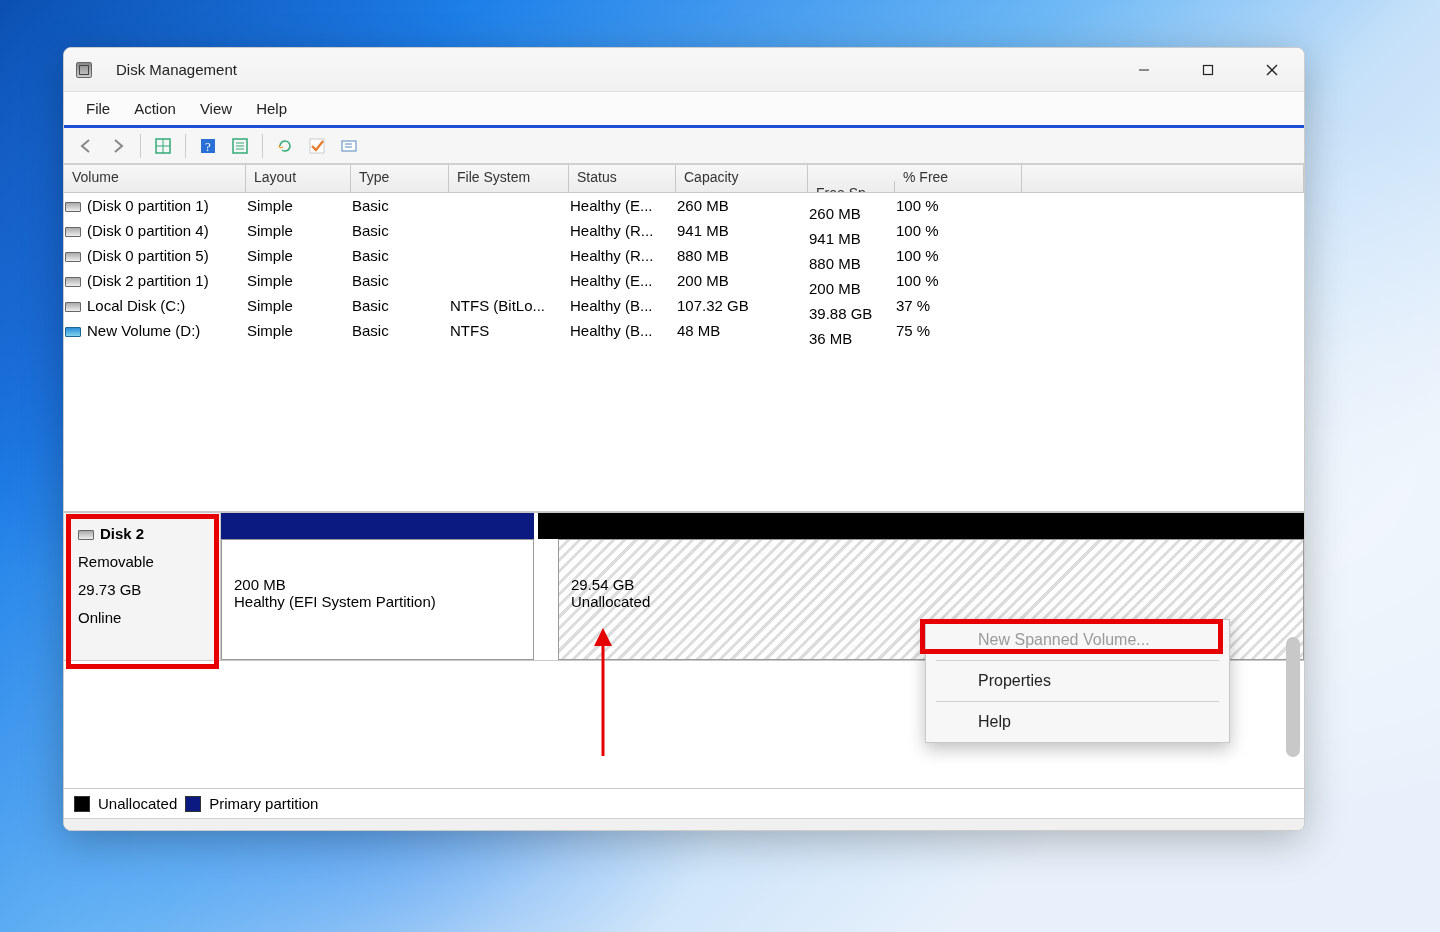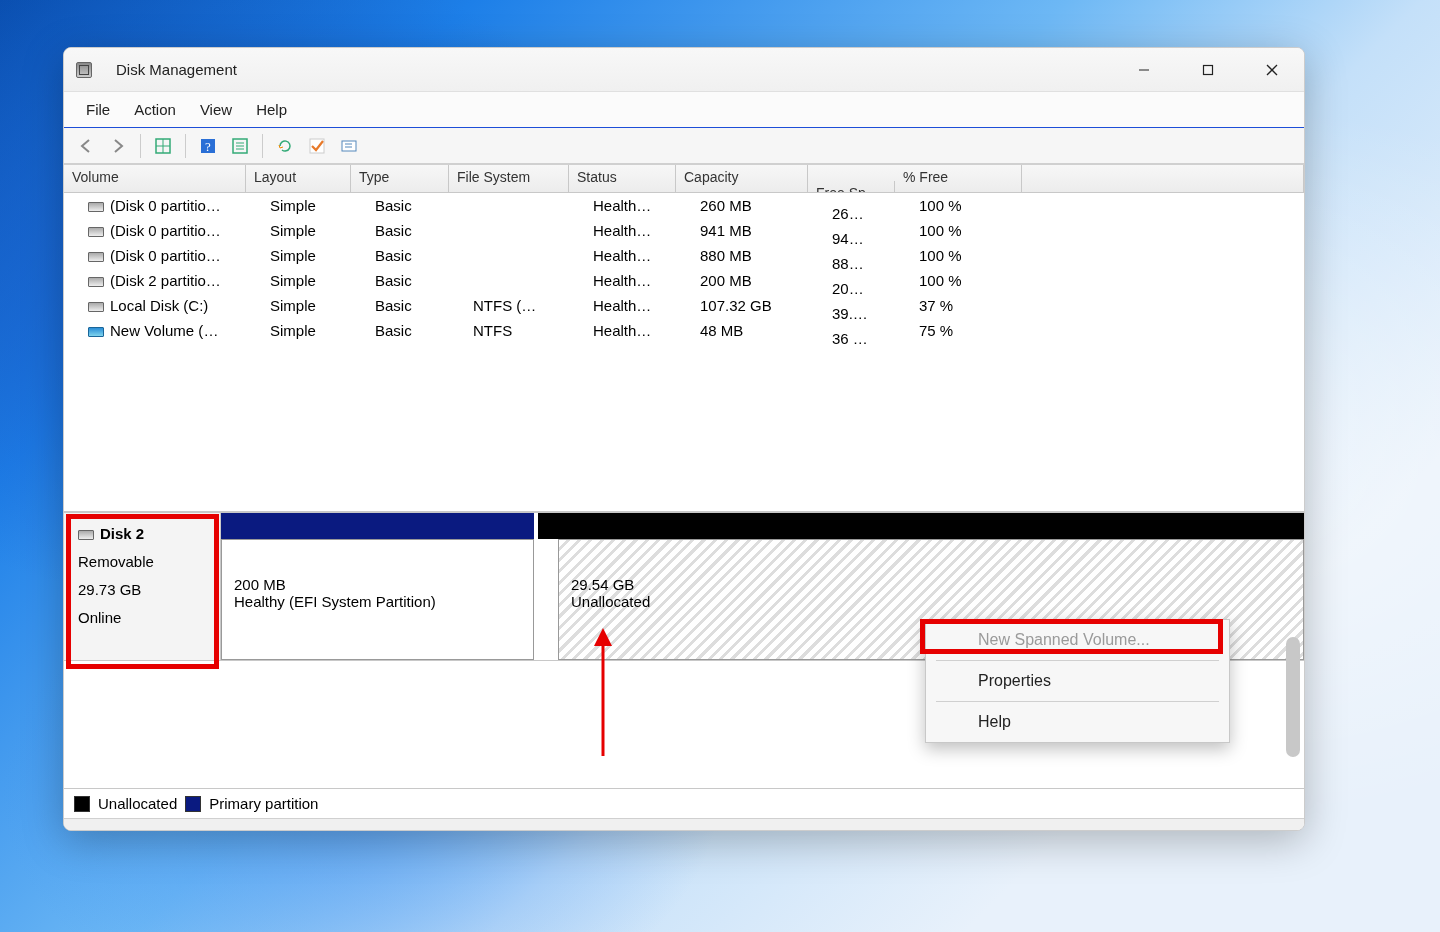--- a/index.html
+++ b/index.html
@@ -47,21 +47,21 @@
     .tb-btn {
       width: 64px; height: 44px;
       display: flex; align-items: center; justify-content: center;
       cursor: pointer;
     }
     .tb-btn svg { width: 12px; height: 12px; }
     .menubar {
       height: 36px;
       display: flex; align-items: center;
       padding: 0 10px;
-      border-bottom: 1px solid #1d4ed8;
+      border-bottom: 3px solid #1d4ed8;
       background: #fbfbfb;
     }
     .menu-item {
       padding: 4px 12px;
       font-size: 15px; color: #222;
       cursor: default;
     }
     .toolbar {
       height: 36px;
       display: flex; align-items: center;
@@ -92,21 +92,21 @@
       border-right: 1px solid #c8c8c8;
       padding: 4px 8px;
       white-space: nowrap; overflow: hidden; text-overflow: ellipsis;
     }
     .cw-vol{width:182px;} .cw-lay{width:105px;} .cw-type{width:98px;}
     .cw-fs{width:120px;} .cw-stat{width:107px;} .cw-cap{width:132px;}
     .cw-free{width:87px;margin-top:16px;} .cw-pct{width:127px;} .cw-rest{flex:1;}
     .vol-body { height: 318px; overflow:auto; font-size:15px; }
     .vb-row { display:flex; height:25px; align-items:center; }
     .vb-cell {
-      padding: 0 24px; white-space: nowrap; overflow:hidden; text-overflow: ellipsis;
+      padding: 0 1px; white-space: nowrap; overflow:hidden; text-overflow: ellipsis;
     }
     .disk-mini {
       display:inline-block; width:16px; height:10px;
       background:linear-gradient(#aaa,#eee); border:1px solid #666;
       margin-right:6px; vertical-align:middle; border-radius:1px;
     }
     .disk-mini.blue{background:linear-gradient(#2a8dd6,#7fd4ed);border-color:#1a6699;}
 
     .graphical-pane {
       border-top: 2px solid #c8c8c8;

